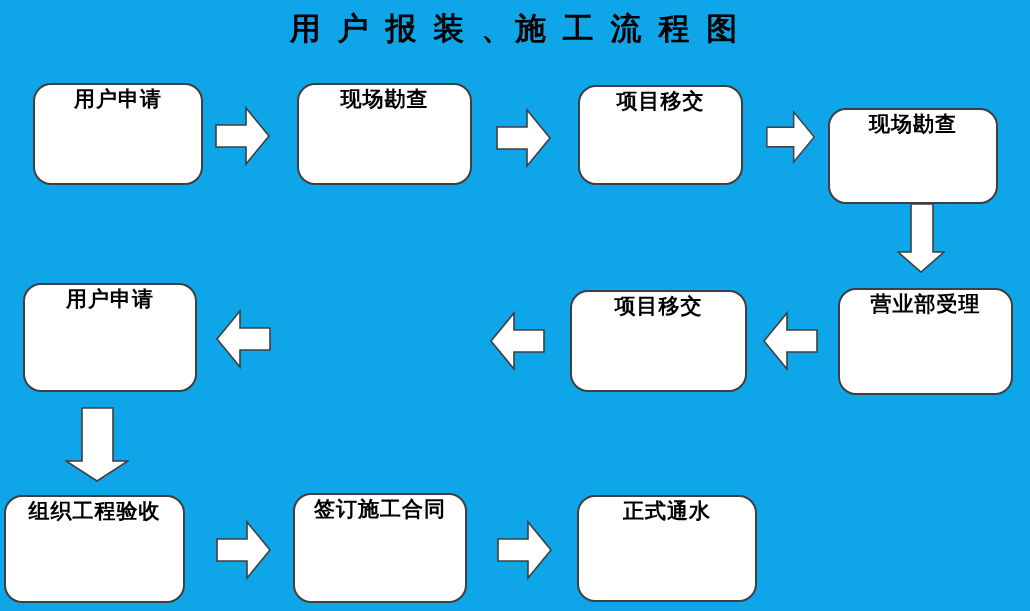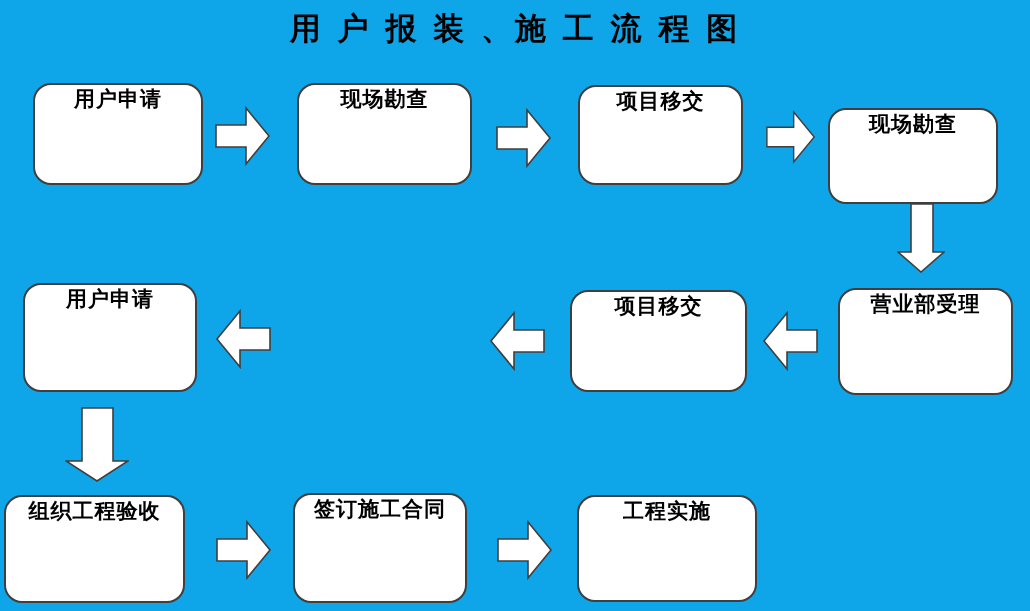--- a/index.html
+++ b/index.html
@@ -153,16 +153,16 @@
     <span class="box-label">签订施工合同</span>
   </div>
 
   <div class="arrow" style="left:497px;top:518px">
     <svg width="56" height="64" viewBox="0 0 56 64">
         <polygon points="1,21 31,21 31,4 54,32 31,60 31,43 1,43"></polygon>
       </svg>
   </div>
 
   <div class="box" style="left:577px;top:495px;width:180px;height:107px">
-    <span class="box-label">工程实施</span>
+    <span class="box-label">正式通水</span>
   </div>
 
 </div>
 
 </body></html>

